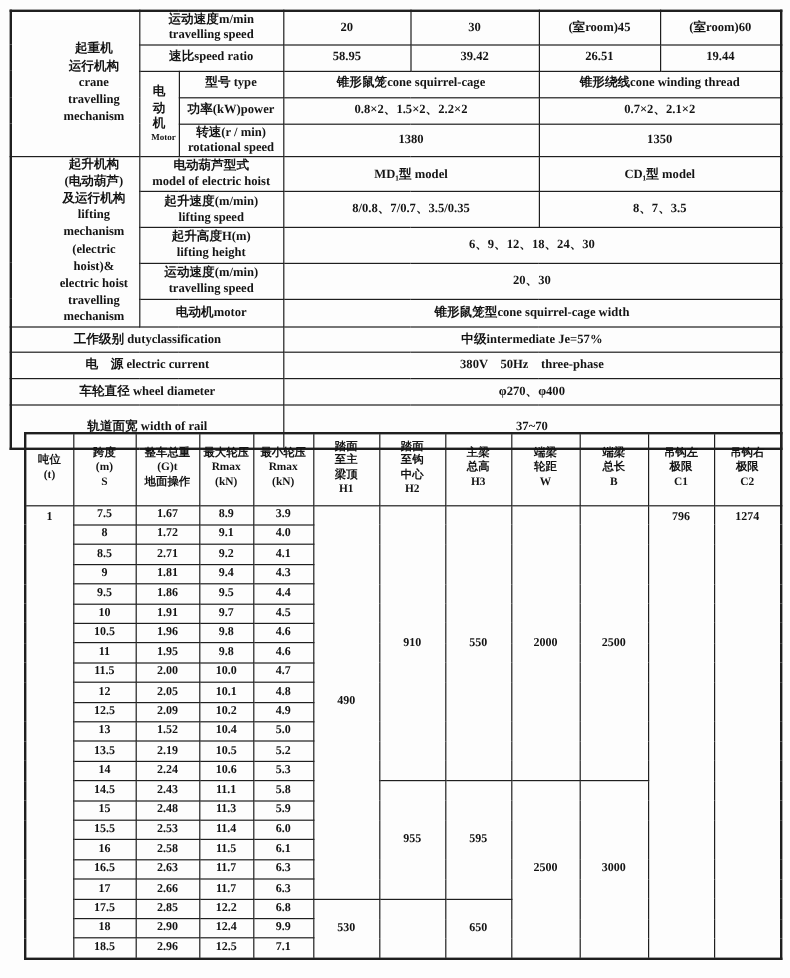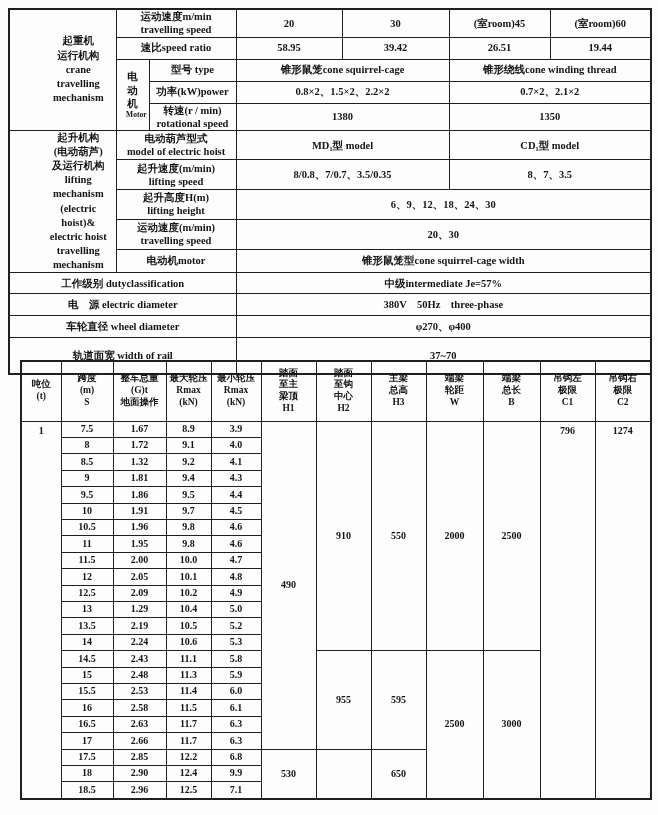--- a/index.html
+++ b/index.html
@@ -129,21 +129,21 @@
     </tr>
     <tr style="height:22px">
       <td colspan="2">电动机motor</td>
       <td colspan="4">锥形鼠笼型cone squirrel-cage width</td>
     </tr>
     <tr style="height:21px">
       <td colspan="3">工作级别 dutyclassification</td>
       <td colspan="4">中级intermediate  Je=57%</td>
     </tr>
     <tr style="height:22px">
-      <td colspan="3">电　源  electric diameter</td>
+      <td colspan="3">电　源  electric current</td>
       <td colspan="4">380V　50Hz　three-phase</td>
     </tr>
     <tr style="height:22px">
       <td colspan="3">车轮直径 wheel diameter</td>
       <td colspan="4">φ270、φ400</td>
     </tr>
     <tr style="height:36px">
       <td colspan="3">轨道面宽  width of rail</td>
       <td colspan="4">37~70</td>
     </tr>
@@ -222,21 +222,21 @@
           <td rowspan="23" class="v-top">1274</td>
         </tr>
         <tr>
           <td>8</td>
           <td>1.72</td>
           <td>9.1</td>
           <td>4.0</td>
         </tr>
         <tr>
           <td>8.5</td>
-          <td>1.32</td>
+          <td>2.71</td>
           <td>9.2</td>
           <td>4.1</td>
         </tr>
         <tr>
           <td>9</td>
           <td>1.81</td>
           <td>9.4</td>
           <td>4.3</td>
         </tr>
         <tr>
@@ -276,21 +276,21 @@
           <td>4.8</td>
         </tr>
         <tr>
           <td>12.5</td>
           <td>2.09</td>
           <td>10.2</td>
           <td>4.9</td>
         </tr>
         <tr>
           <td>13</td>
-          <td>1.29</td>
+          <td>1.52</td>
           <td>10.4</td>
           <td>5.0</td>
         </tr>
         <tr>
           <td>13.5</td>
           <td>2.19</td>
           <td>10.5</td>
           <td>5.2</td>
         </tr>
         <tr>

